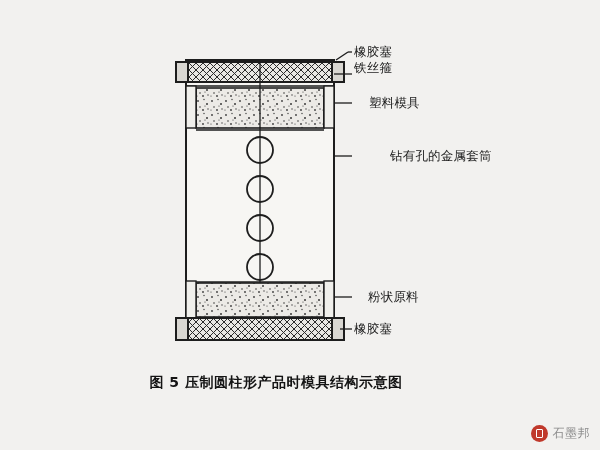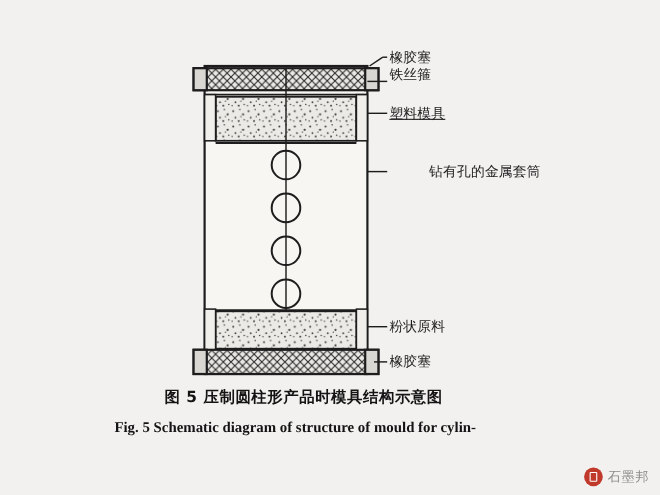--- a/index.html
+++ b/index.html
@@ -43,21 +43,21 @@
     font-size: 12.5px;
     color: #1d1d1d;
     white-space: nowrap;
     letter-spacing: 0.2px;
   }
 
   
   #captions {
     position: absolute;
     left: 0;
-    top: 352px;
+    top: 374px;
     width: 552px;
   }
   .caption-cn {
     text-align: center;
     font-family: "DejaVu Sans", sans-serif;
     font-weight: bold;
     font-size: 14px;
     color: #141414;
     letter-spacing: 0.5px;
   }
@@ -182,33 +182,32 @@
 
       <line x1="334" y1="297" x2="352" y2="297" stroke="#1d1d1d" stroke-width="1.3"></line>
 
       <line x1="340" y1="329" x2="352" y2="329" stroke="#1d1d1d" stroke-width="1.3"></line>
     </svg>
 
     <div class="label" style="left:354px; top:44px;">橡胶塞</div>
 
     <div class="label" style="left:354px; top:60px;">铁丝箍</div>
 
-    <div class="label" style="left:354px; top:95px;text-decoration:underline;">塑料模具</div>
+    <div class="label" style="left:369px; top:95px;">塑料模具</div>
 
     <div class="label" style="left:354px; top:148px;margin-left:36px;">钻有孔的金属套筒</div>
 
-    <div class="label" style="left:354px; top:289px;">粉状原料</div>
+    <div class="label" style="left:368px; top:289px;">粉状原料</div>
 
     <div class="label" style="left:354px; top:321px;">橡胶塞</div>
   </div>
 
   <div id="captions">
     <div class="caption-cn">图 5    压制圆柱形产品时模具结构示意图</div>
     <div class="caption-en">
-      <span>Fig. 5  Schematic diagram of structure of mould for cylin-</span>
     </div>
   </div>
 
   <div id="watermark">
     <span class="wm-logo"></span>
     <span class="wm-text">石墨邦</span>
   </div>
 
 </div>
 

